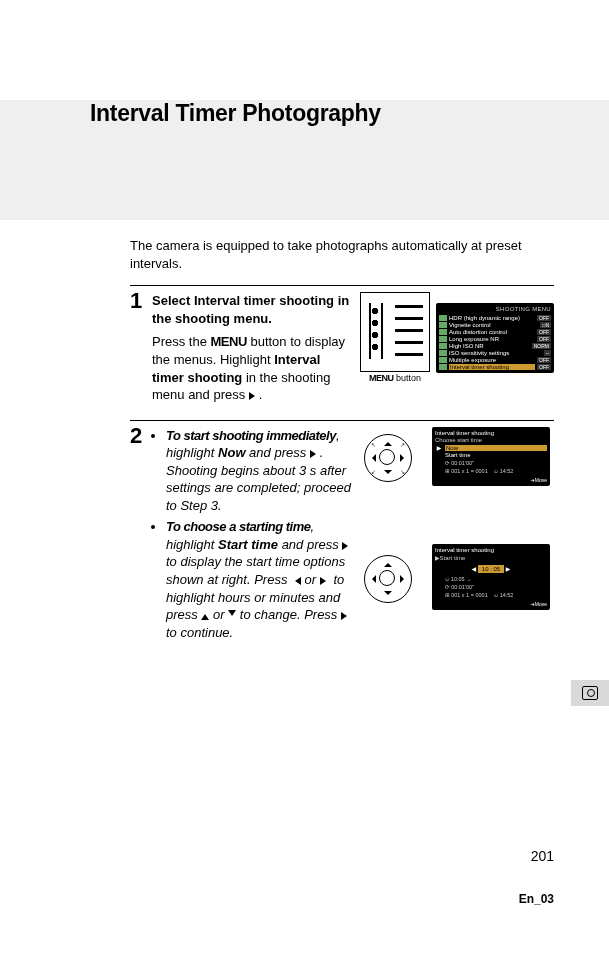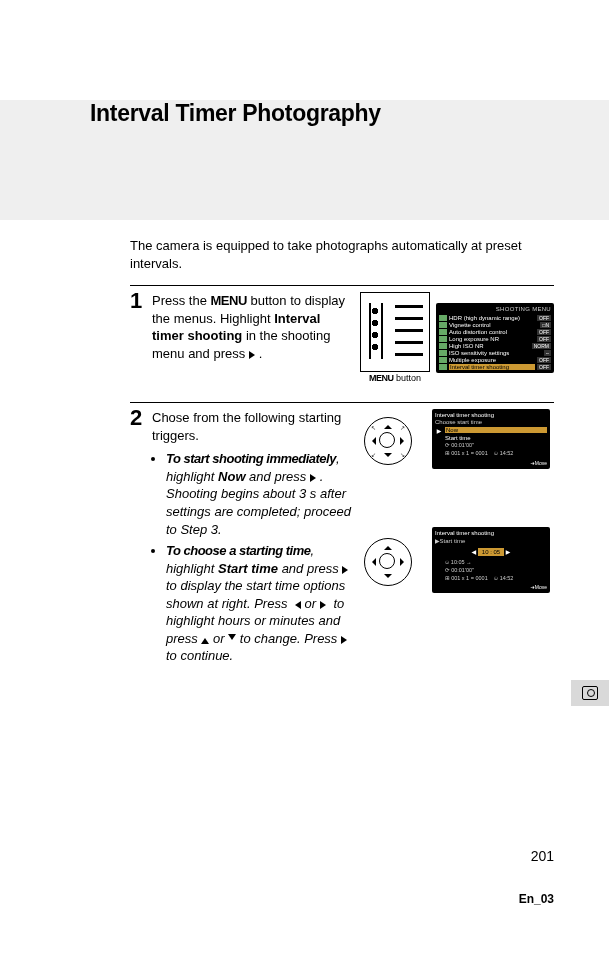--- a/index.html
+++ b/index.html
@@ -193,20 +193,23 @@
   <div class="header-band"></div>
 
   <div class="content">
     <h1>Interval Timer Photography</h1>
     <p class="intro">The camera is equipped to take photographs automatically at preset intervals.</p>
 
     <div class="step">
       <div class="num">1</div>
       <div class="body">
         <div class="txt">
+          <p class="hd">
+            <span>Select </span><b>Interval timer shooting</b><span> in the shooting menu.</span>
+          </p>
           <p>
             <span>Press the </span><b class="cond">MENU</b><span> button to display the menus. Highlight </span><b>Interval timer shooting</b><span> in the shooting menu and press </span><span class="tri-inline tri-r"></span>.
           </p>
         </div>
         <div class="ill">
           <div class="ill-row">
             <div>
               <div class="cam-diagram"></div>
               <div class="menu-label">
                 <b class="cond">MENU</b> <span>button</span>
@@ -257,21 +260,20 @@
             </div>
           </div>
         </div>
       </div>
     </div>
 
     <div class="step">
       <div class="num">2</div>
       <div class="body">
         <div class="txt">
-          <p>Chose from the following starting triggers.</p>
           <ul>
             <li>
               <b class="cond">To start shooting immediately</b><span>, highlight </span><b>Now</b><span> and press </span><span class="tri-inline tri-r"></span><span>. Shooting begins about 3 s after settings are completed; proceed to Step 3.</span>
             </li>
             <li>
               <b class="cond">To choose a starting time</b><span>, highlight </span><b>Start time</b><span> and press </span><span class="tri-inline tri-r"></span><span> to display the start time options shown at right. Press </span><span class="tri-inline tri-l"></span><span> or </span><span class="tri-inline tri-r"></span><span> to highlight hours or minutes and press </span><span class="tri-inline tri-u"></span><span> or </span><span class="tri-inline tri-d"></span><span> to change.  Press </span><span class="tri-inline tri-r"></span><span> to continue.</span>
             </li>
           </ul>
         </div>
         <div class="ill">

